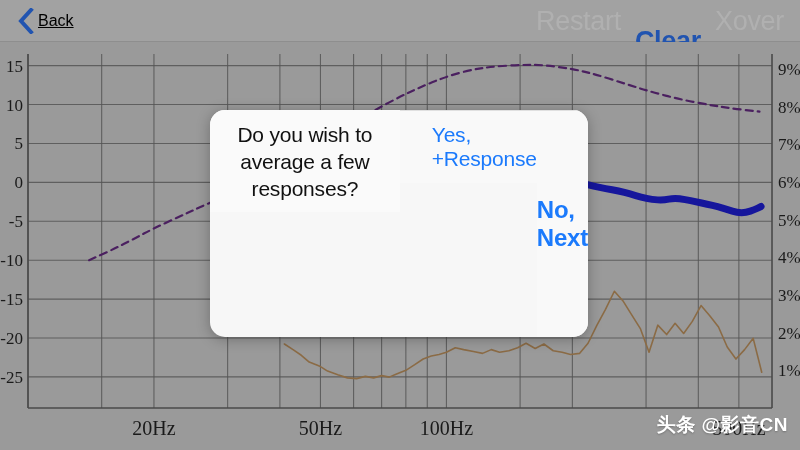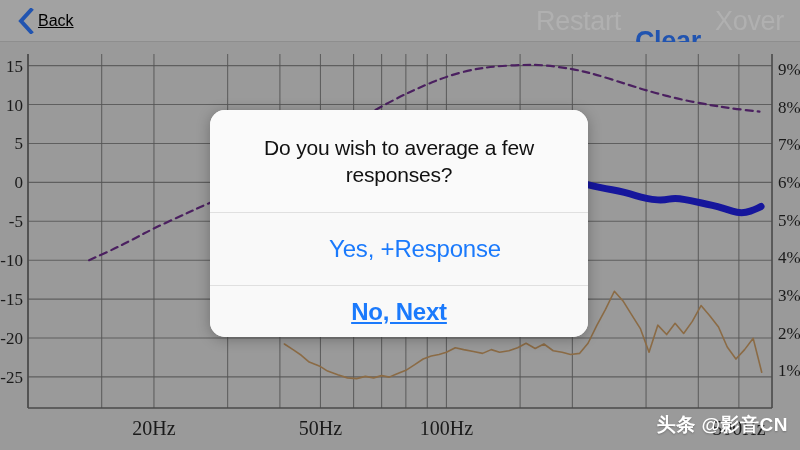--- a/index.html
+++ b/index.html
@@ -56,21 +56,21 @@
   
   #alert-dialog {
     position: absolute;
     left: 210px; top: 110px;
     width: 378px; height: 227px;
     background: #f7f7f7;
     border-radius: 15px;
     box-shadow: 0 2px 14px rgba(0,0,0,0.28);
     overflow: hidden;
     display: flex;
-    flex-direction: column;
+    flex-direction: row;
   }
   #alert-message-area {
     height: 102px;
     display: flex; align-items: center; justify-content: center;
     padding: 0 26px;
     background: #fafafa;
   }
   #alert-message {
     color: #111;
     font-size: 21px;
@@ -81,28 +81,27 @@
   .alert-button {
     display: flex; align-items: center; justify-content: center;
     border-top: 1px solid #e0e0e0;
     background: #f9f9f9;
     cursor: pointer;
     color: #1b7afc;
     letter-spacing: -0.2px;
   }
   #alert-button-yes {
     height: 73px;
-    font-size: 24px;
+    font-size: 21px;
     padding-left: 32px;
   }
   #alert-button-no {
     flex: 1;
     font-size: 24px;
     font-weight: bold;
-    text-decoration: underline;
   }
 
   
   #watermark {
     position: absolute;
     right: 12px; bottom: 12px;
     color: #ffffff;
     font-size: 19px;
     font-weight: bold;
     letter-spacing: 0.5px;

